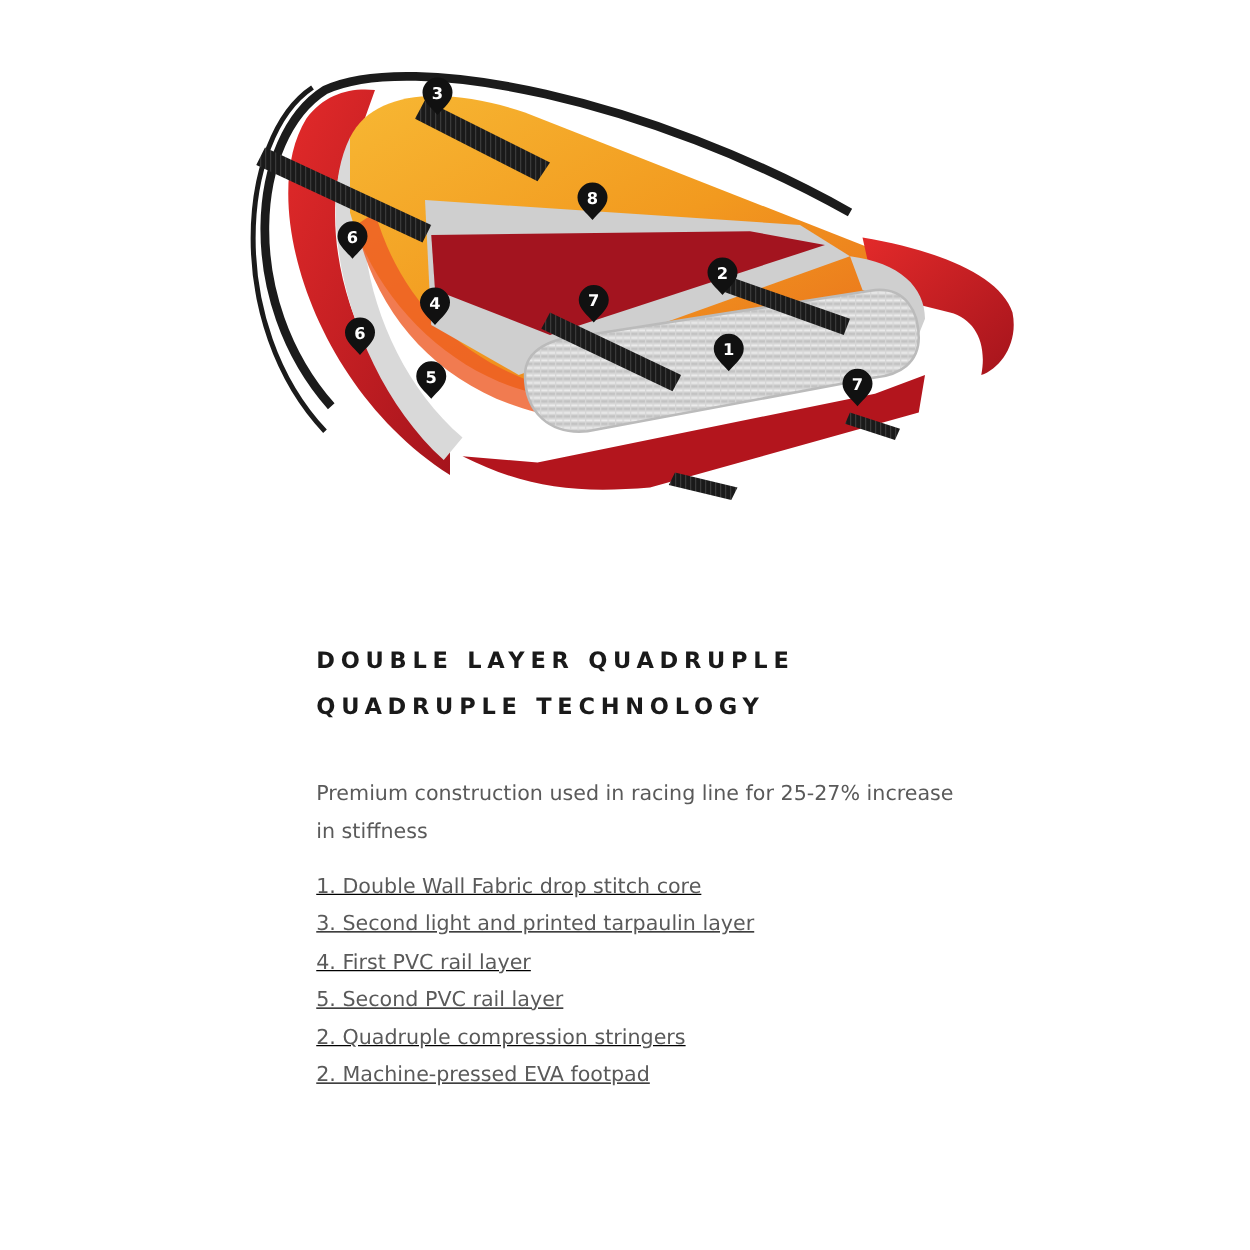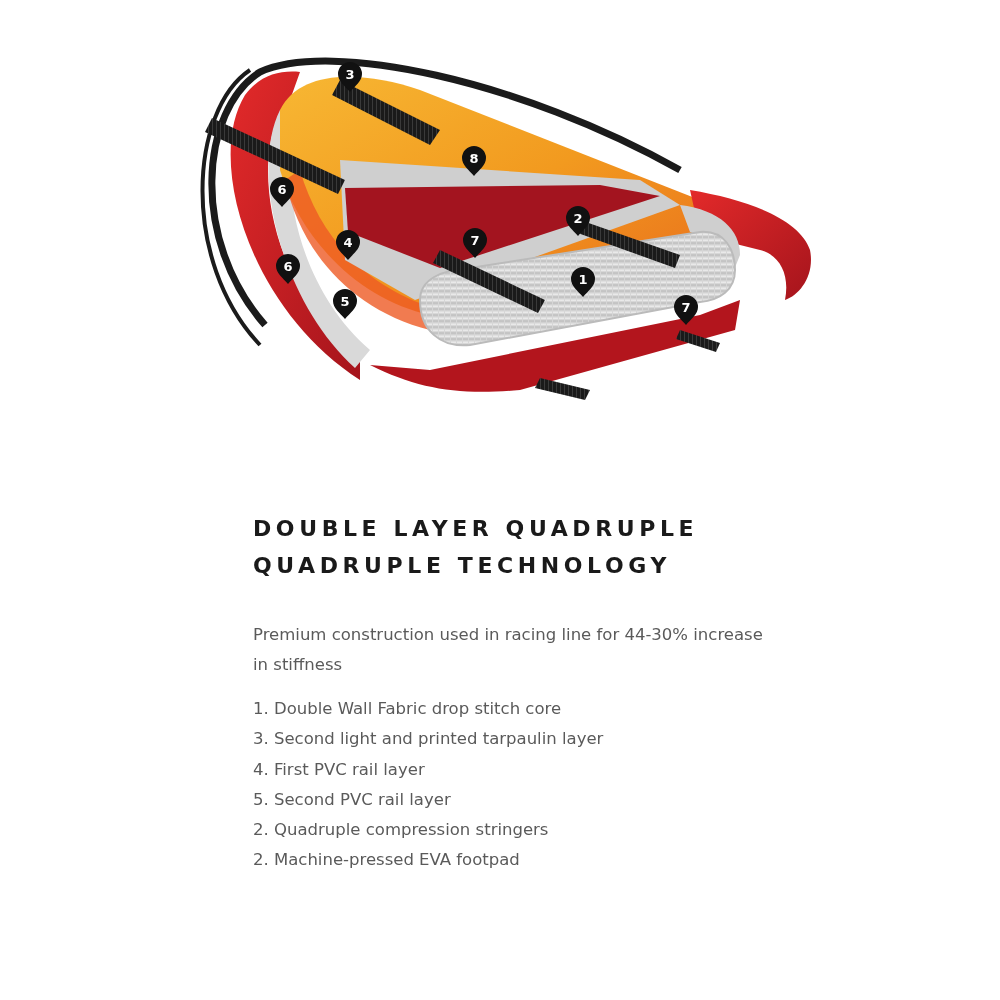--- a/index.html
+++ b/index.html
@@ -1,21 +1,21 @@
 <!DOCTYPE html>
 <html><head>
 <meta charset="utf-8">
 <style>
   html, body { margin: 0; padding: 0; background: #ffffff; }
   body { width: 1000px; height: 1000px; position: relative; overflow: hidden; font-family: "DejaVu Sans", sans-serif; }
   .illustration { position: absolute; left: 0; top: 0; width: 1000px; height: 420px; }
   .text-block { position: absolute; left: 253px; top: 510px; width: 520px; }
-  .title { margin: 0; font-family: "DejaVu Sans", sans-serif; font-weight: bold; font-size: 22px; letter-spacing: 4.6px; line-height: 37px; color: #1a1a1a; }
+  .title { margin: 0; font-family: "DejaVu Sans", sans-serif; font-weight: bold; font-size: 18px; letter-spacing: 4.6px; line-height: 37px; color: #1a1a1a; }
   .desc { margin: 36px 0 0 0; font-size: 16.5px; line-height: 30px; color: #5a5a5a; }
-  .layers { list-style: none; margin: 14px 0 0 0; padding: 0; }
+  .layers { list-style: none; margin: 14px 0 0 0; padding: 0; text-decoration: underline; }
   .layers li { font-size: 16.5px; line-height: 30.3px; color: #5a5a5a; white-space: nowrap; }
   .marker-text { font-family: "DejaVu Sans", sans-serif; font-weight: bold; font-size: 13px; fill: #ffffff; }
 </style>
 </head>
 <body>
 
 <div class="illustration">
   <svg width="1000" height="420" viewBox="0 0 1000 420" xmlns="http://www.w3.org/2000/svg">
     <defs>
       <linearGradient id="deckGrad" x1="0" y1="0" x2="1" y2="1">
@@ -112,21 +112,21 @@
       <text class="marker-text" x="0" y="1" text-anchor="middle">7</text>
     </g>
   </svg>
 </div>
 
 <div class="text-block">
   <h1 class="title">
     <span>DOUBLE LAYER QUADRUPLE</span><br>
     <span>QUADRUPLE TECHNOLOGY</span>
   </h1>
-  <p class="desc">Premium construction used in racing line for 44-30% increase in stiffness</p>
+  <p class="desc">Premium construction used in racing line for 25-27% increase in stiffness</p>
   <ul class="layers">
     <li>1. Double Wall Fabric drop stitch core</li>
     <li>3. Second light and printed tarpaulin layer</li>
     <li>4. First PVC rail layer</li>
     <li>5. Second PVC rail layer</li>
     <li>2. Quadruple compression stringers</li>
     <li>2. Machine-pressed EVA footpad</li>
   </ul>
 </div>
 

